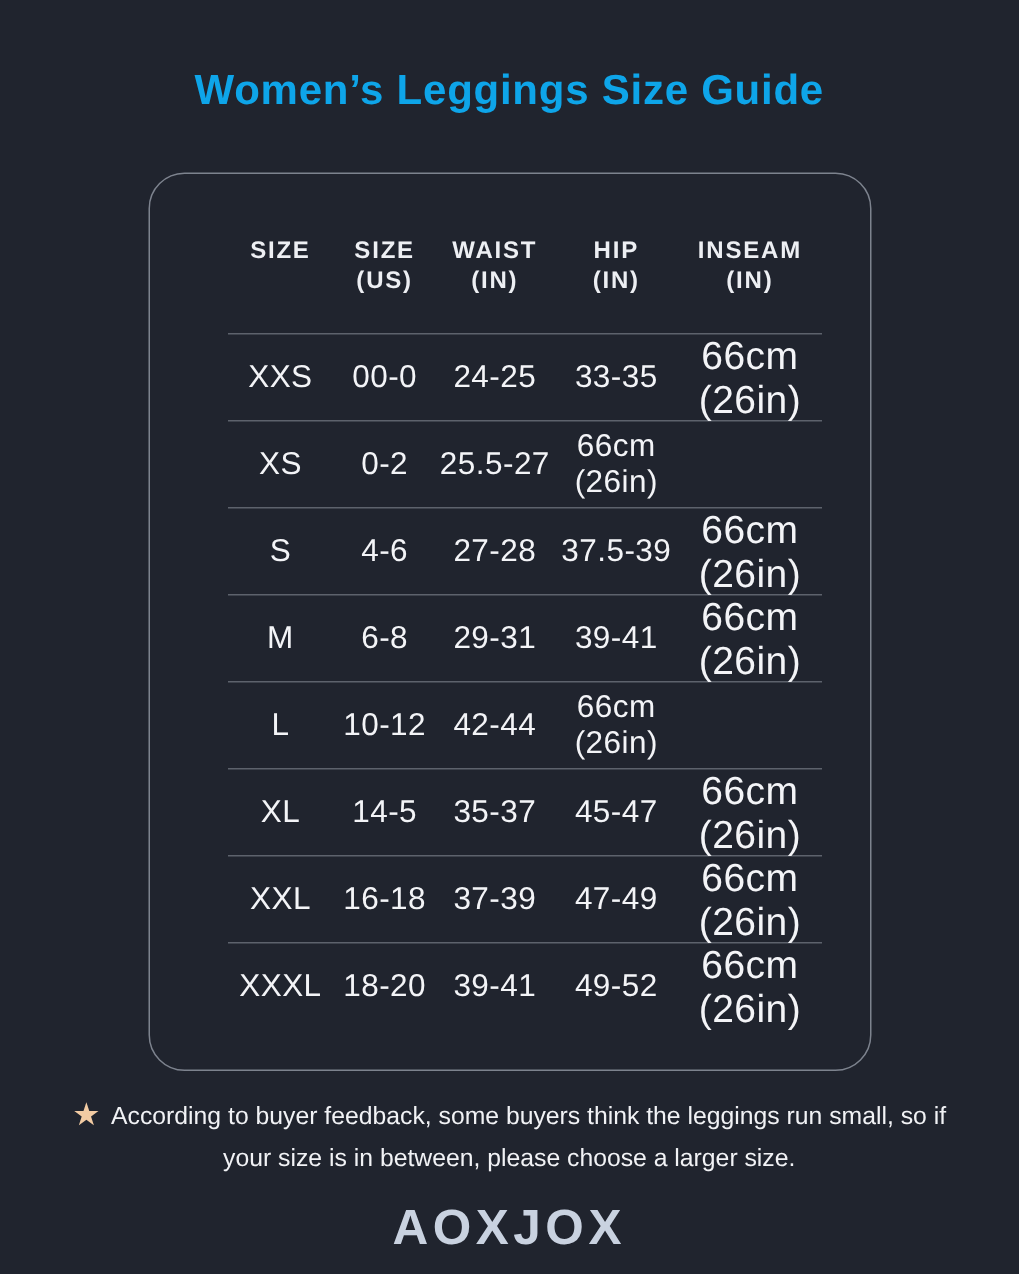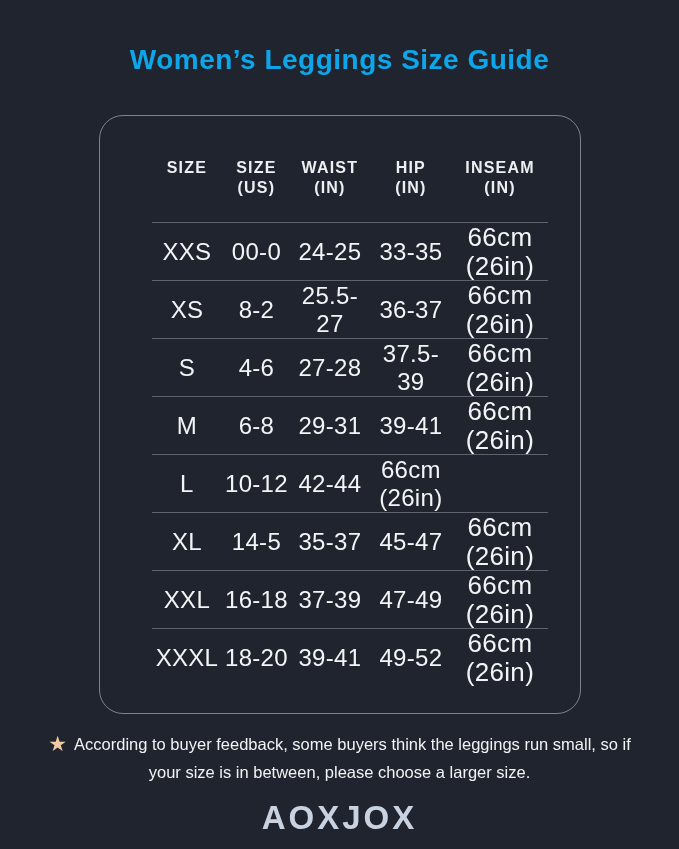--- a/index.html
+++ b/index.html
@@ -54,21 +54,21 @@
   .trow {
     display: grid;
     grid-template-columns: 17.9% 17.2% 19.9% 21% 24%;
     height: 58px;
     align-items: center;
     border-bottom: 1px solid var(--divider);
   }
   .trow:last-child { border-bottom: none; }
   .td {
     text-align: center;
-    font-size: 24px;
+    font-size: 21px;
     letter-spacing: 0.3px;
     color: var(--text);
   }
   .td:nth-child(5) {
     font-size: 26px;
     line-height: 1.1;
     white-space: pre-line;
   }
   .fit-note {
     width: 598px;
@@ -116,23 +116,22 @@
         <div class="trow">
     <div class="td">XXS</div>
     <div class="td">00-0</div>
     <div class="td">24-25</div>
     <div class="td">33-35</div>
     <div class="td">66cm
 (26in)</div>
   </div>
         <div class="trow">
     <div class="td">XS</div>
-    <div class="td">8-2</div>
+    <div class="td">0-2</div>
     <div class="td">25.5-27</div>
-    <div class="td">36-37</div>
     <div class="td">66cm
 (26in)</div>
   </div>
         <div class="trow">
     <div class="td">S</div>
     <div class="td">4-6</div>
     <div class="td">27-28</div>
     <div class="td">37.5-39</div>
     <div class="td">66cm
 (26in)</div>

